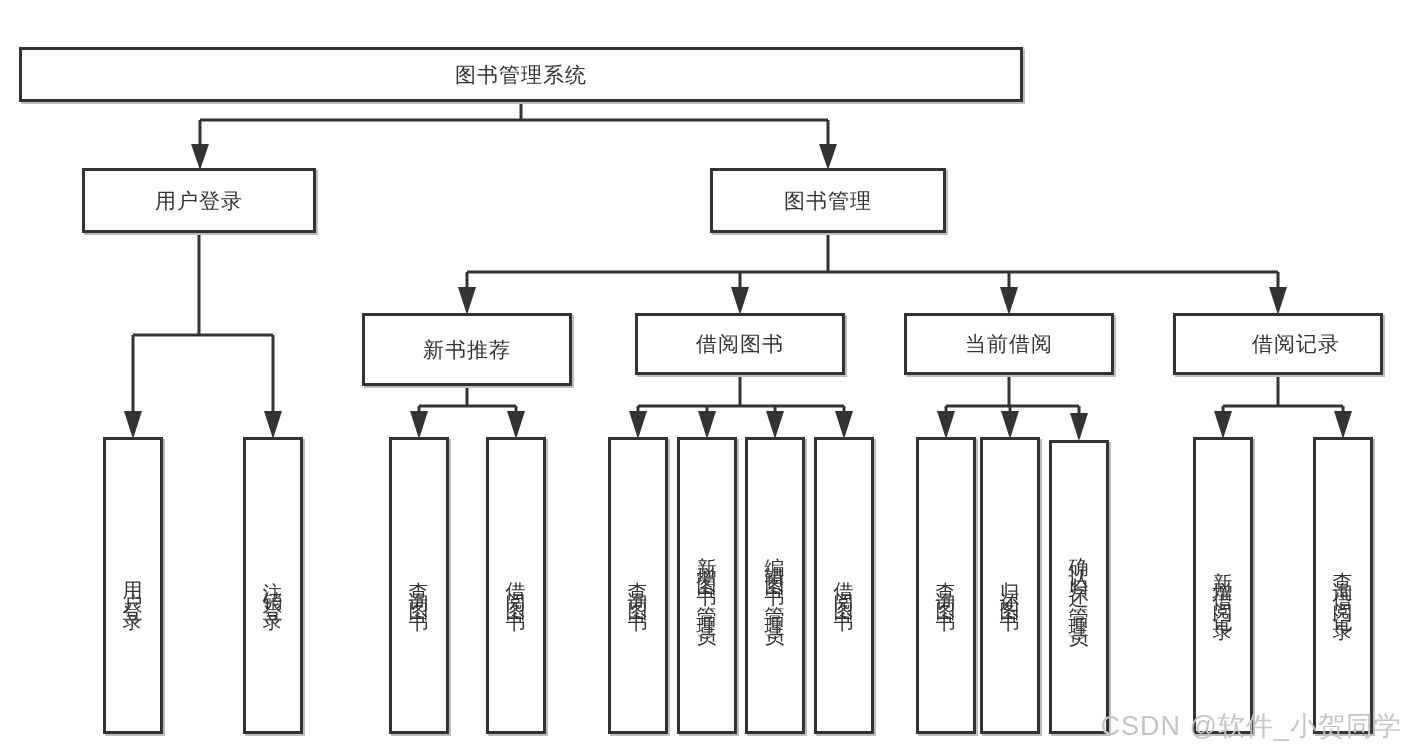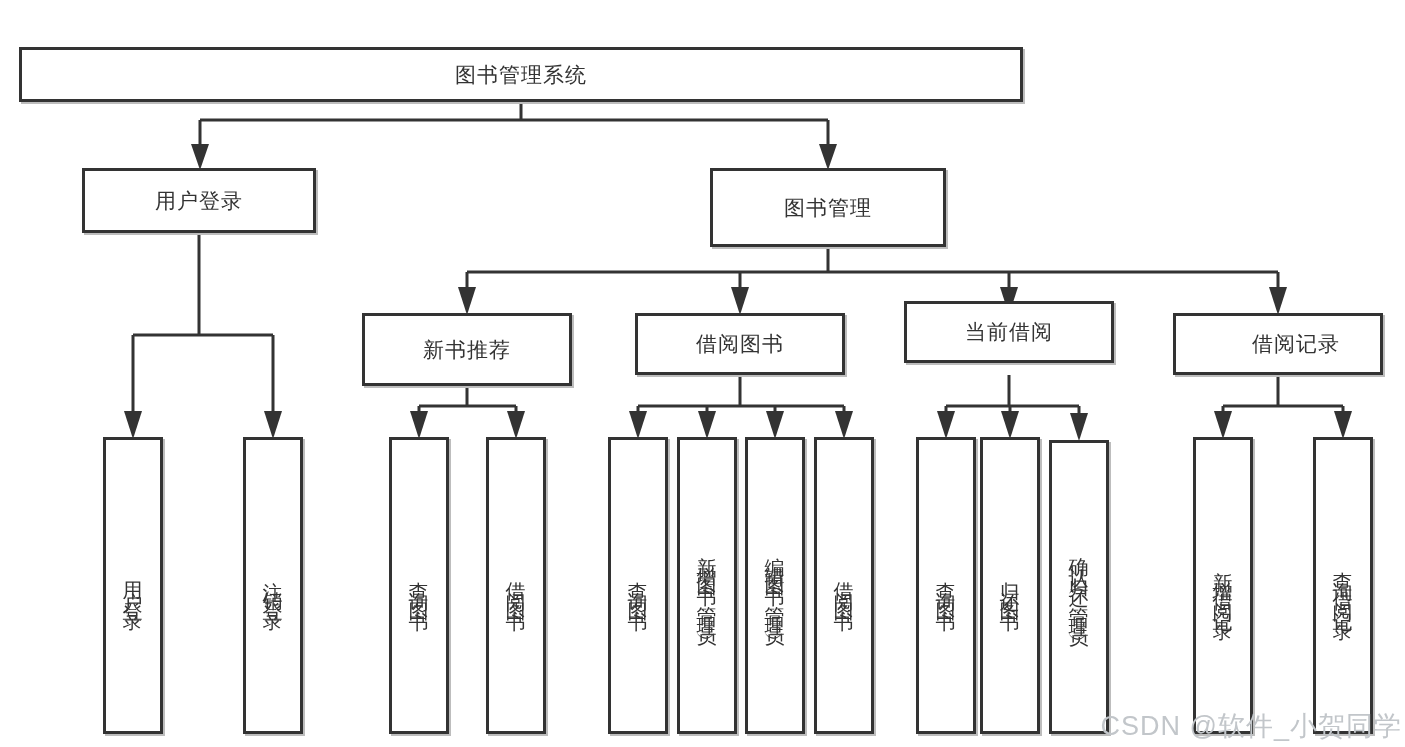--- a/index.html
+++ b/index.html
@@ -33,24 +33,24 @@
     font-size:20px;letter-spacing:10px;color:var(--text);
     line-height:1;white-space:nowrap;
   }
   .watermark{
     position:absolute;right:3px;bottom:3px;
     font-size:27px;color:var(--wm);letter-spacing:1px;white-space:nowrap;
   }
   
   .n-root {left:19px; top:9px; width:1004px;height:55px;margin-top:38px;}
   .n-l2a  {left:82px; top:168px;width:234px; height:65px;}
-  .n-l2b  {left:710px;top:168px;width:236px; height:79px;font-family:Liberation Mono, monospace;}
+  .n-l2b  {left:710px;top:168px;width:236px; height:65px;font-family:Liberation Mono, monospace;}
   .n-l3a  {left:362px;top:313px;width:210px; height:73px;}
   .n-l3b  {left:635px;top:313px;width:210px; height:62px;}
-  .n-l3c  {left:904px;top:301px;width:210px; height:62px;}
+  .n-l3c  {left:904px;top:313px;width:210px; height:62px;}
   .n-l3d  {left:1173px;top:313px;width:210px;height:62px;padding-left:36px;}
   .leaf   {top:437px;width:60px;height:297px;}
   .lf1 {left:103px;}  .lf2 {left:243px;}
   .lf3 {left:389px;}  .lf4 {left:486px;}
   .lf5 {left:608px;}  .lf6 {left:677px;} .lf7 {left:745px;} .lf8 {left:814px;}
   .lf9 {left:916px;}  .lf10{left:980px;} .lf11{left:1049px;top:440px;height:294px;}
   .lf12{left:1193px;} .lf13{left:1313px;}
 </style>
 </head>
 <body>

